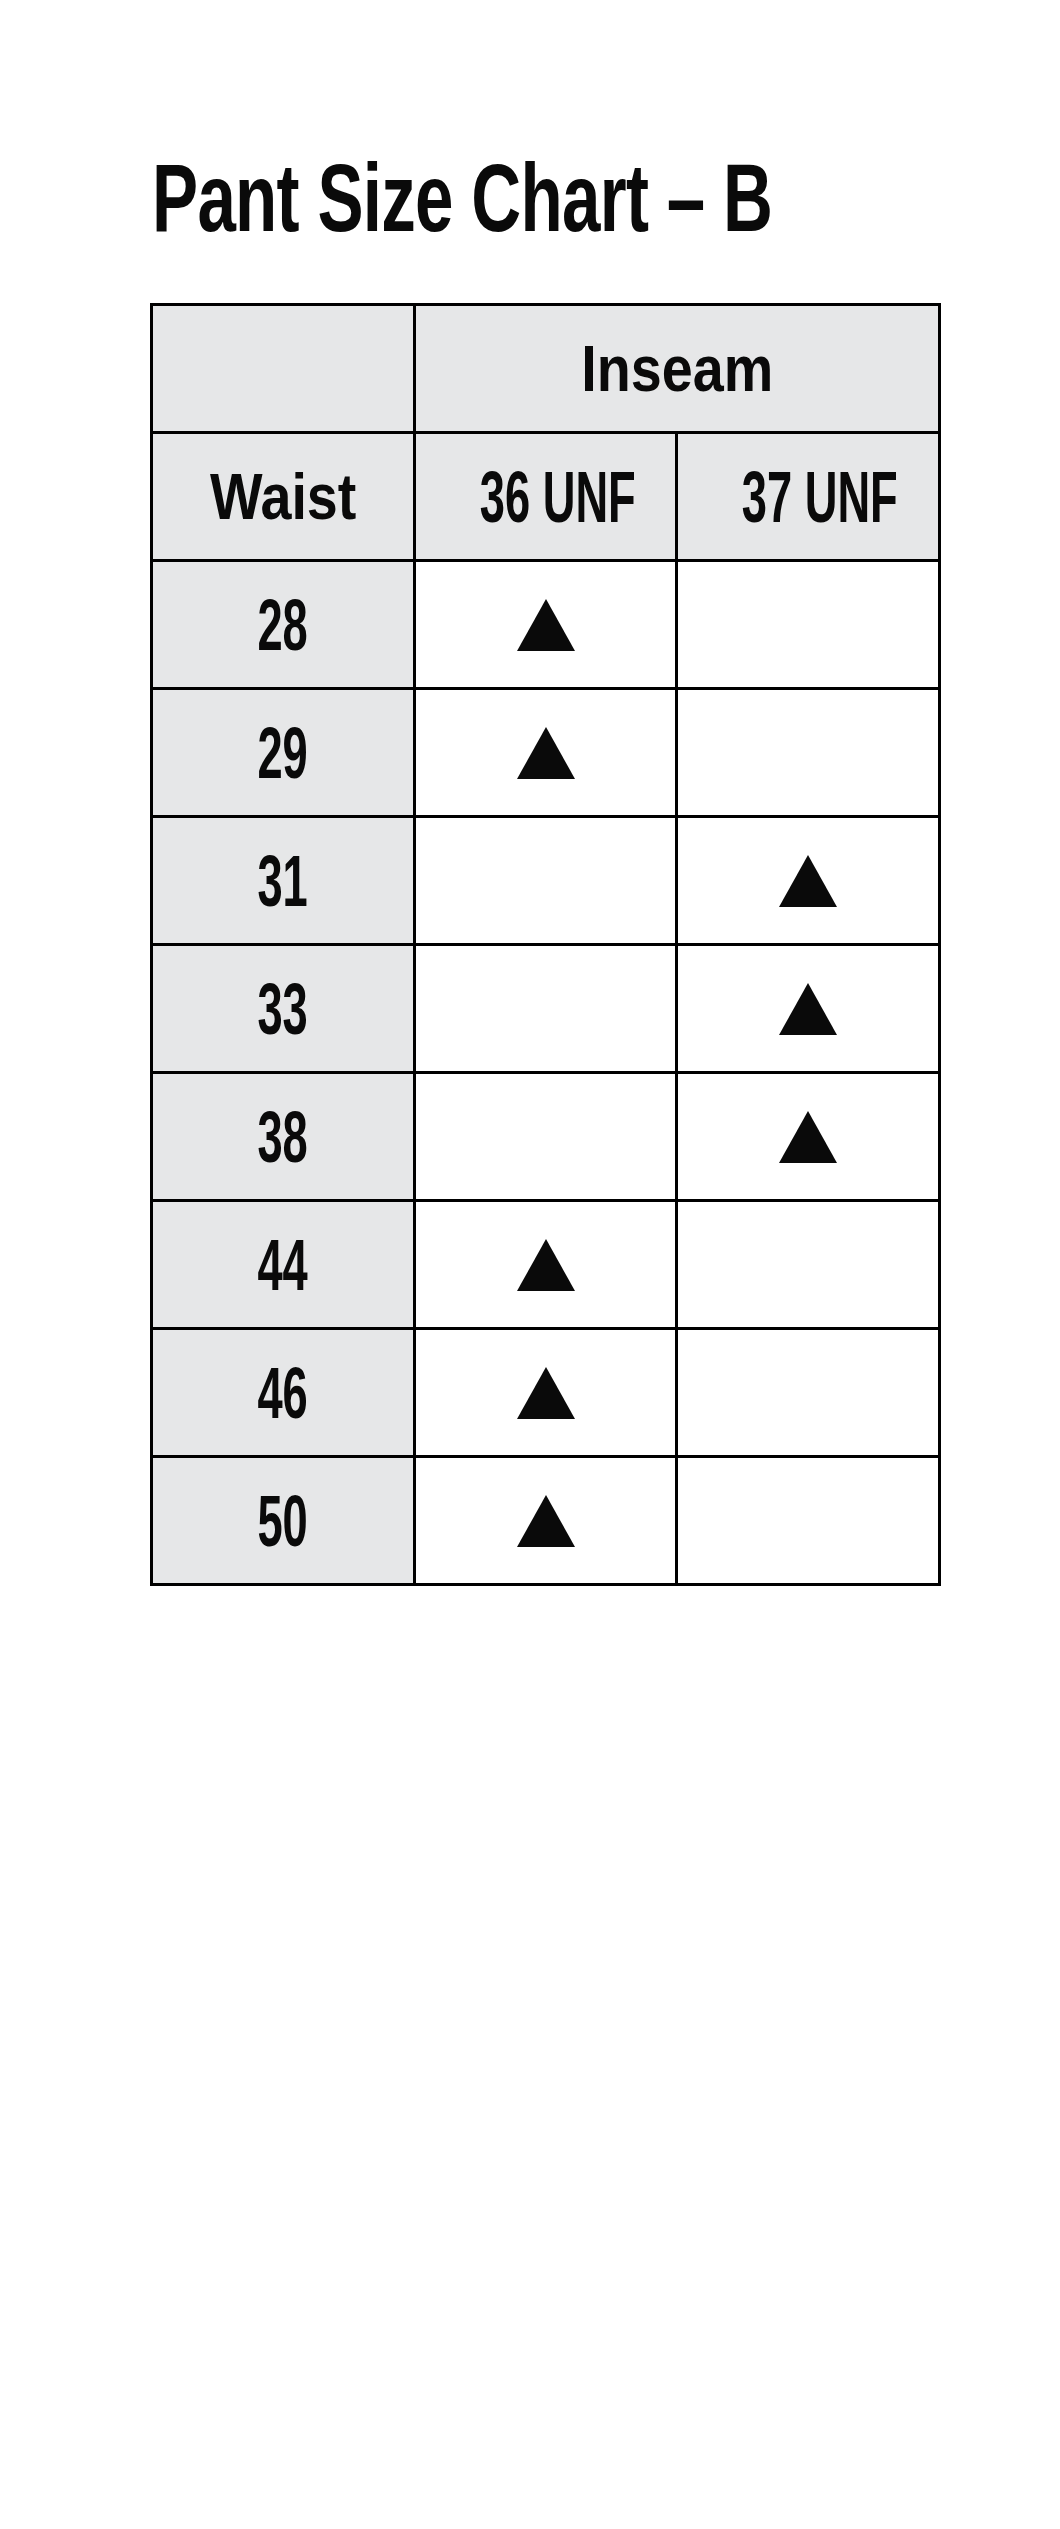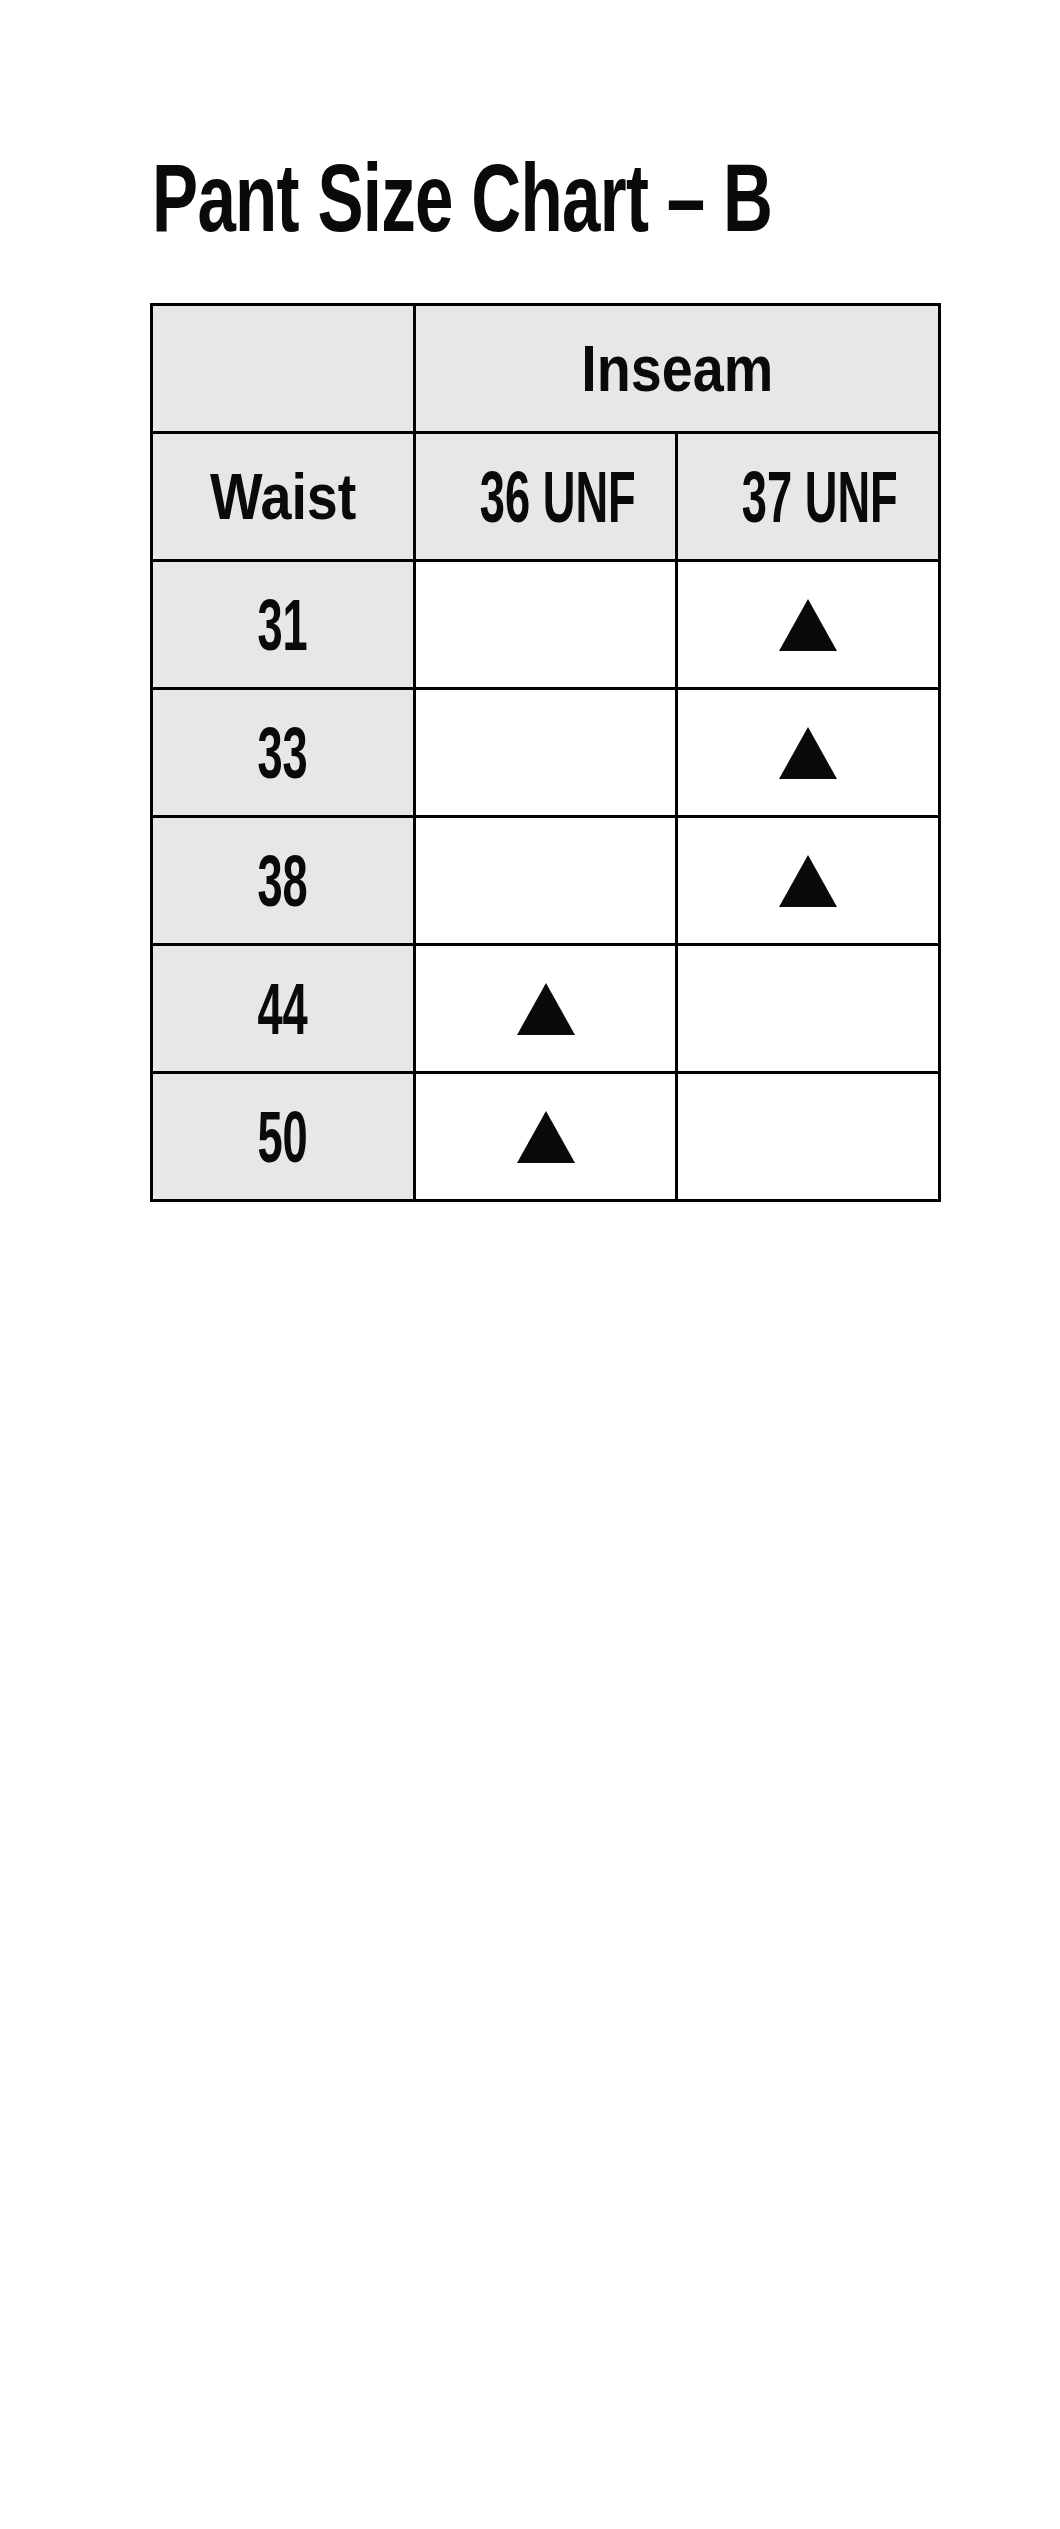--- a/index.html
+++ b/index.html
@@ -105,20 +105,34 @@
         <span class="cnum">36 UNF</span>
       </th>
       <th>
         <span class="cnum">37 UNF</span>
       </th>
     </tr>
   </thead>
   <tbody id="rows">
       <tr>
     <td class="waist-cell">
+      <span class="cnum">28</span>
+    </td>
+    <td class="mark-cell"><span class="tri"></span></td>
+    <td class="mark-cell"></td>
+  </tr>
+      <tr>
+    <td class="waist-cell">
+      <span class="cnum">29</span>
+    </td>
+    <td class="mark-cell"><span class="tri"></span></td>
+    <td class="mark-cell"></td>
+  </tr>
+      <tr>
+    <td class="waist-cell">
       <span class="cnum">31</span>
     </td>
     <td class="mark-cell"></td>
     <td class="mark-cell"><span class="tri"></span></td>
   </tr>
       <tr>
     <td class="waist-cell">
       <span class="cnum">33</span>
     </td>
     <td class="mark-cell"></td>
@@ -133,19 +147,26 @@
   </tr>
       <tr>
     <td class="waist-cell">
       <span class="cnum">44</span>
     </td>
     <td class="mark-cell"><span class="tri"></span></td>
     <td class="mark-cell"></td>
   </tr>
       <tr>
     <td class="waist-cell">
+      <span class="cnum">46</span>
+    </td>
+    <td class="mark-cell"><span class="tri"></span></td>
+    <td class="mark-cell"></td>
+  </tr>
+      <tr>
+    <td class="waist-cell">
       <span class="cnum">50</span>
     </td>
     <td class="mark-cell"><span class="tri"></span></td>
     <td class="mark-cell"></td>
   </tr>
     </tbody>
 </table>
 
 </body></html>

